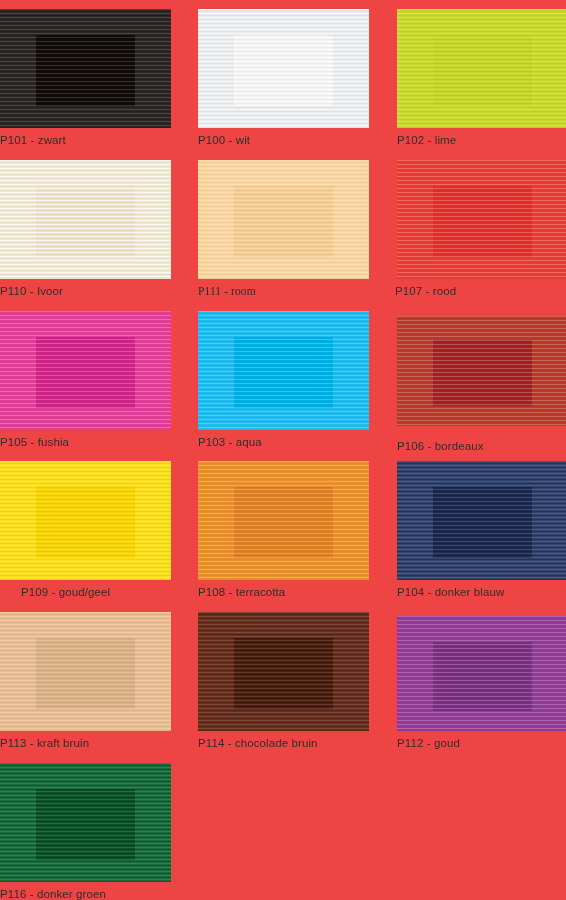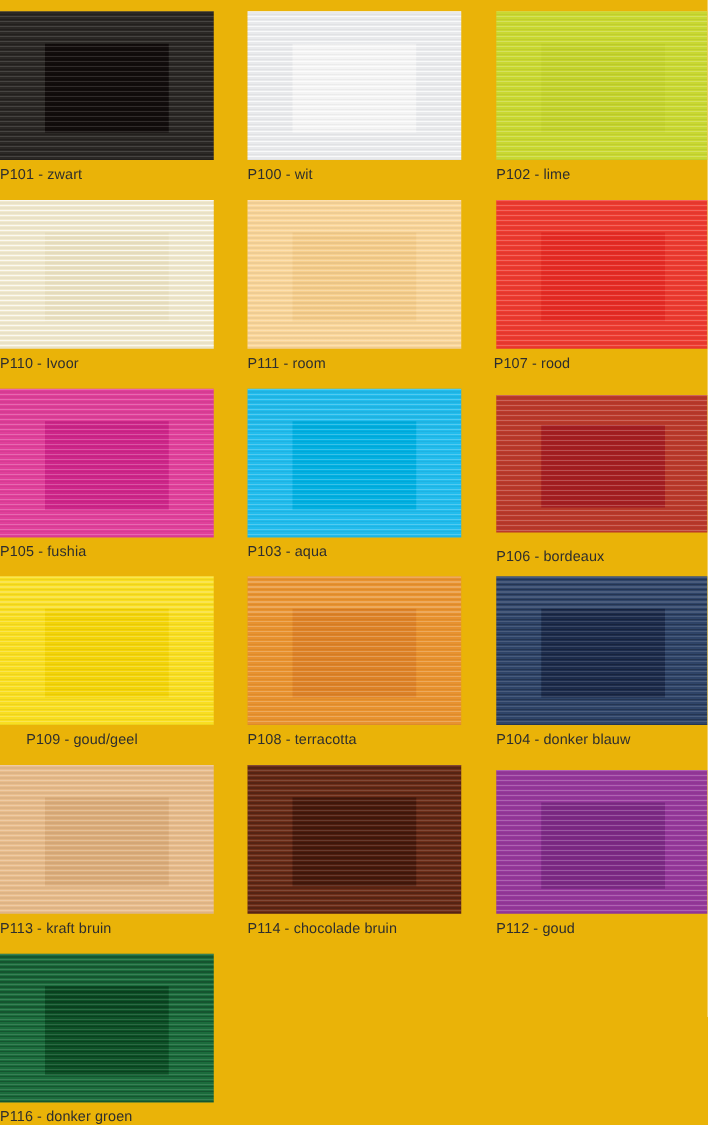--- a/index.html
+++ b/index.html
@@ -77,21 +77,21 @@
     font-size:11.5px;
     line-height:13px;
     color:#2e2e2e;
     white-space:nowrap;
     letter-spacing:0.1px;
   }
 </style>
 </head>
 <body>
 
-<div id="sheet" style="background: #eab308;">
+<div id="sheet" style="background: #ef4444;">
     <div class="cell" style="left: 0px; top: 0px; width: 566px; height: 900px;">
       <div class="swatch dark" style="position: absolute; left: 0px; top: 9px; width: 171px; height: 119px; --base: #2b2825; --inner: #120d0c;">
         <div class="inner" style="left: 36px; top: 26px; width: 99px; height: 71px; --inner: #120d0c;"></div>
         <div class="ribs"></div>
       </div>
       <div class="label" style="left: 0px; top: 134px; color: rgb(46, 46, 46);">P101 - zwart</div>
     </div>
     <div class="cell" style="left: 0px; top: 0px; width: 566px; height: 900px;">
       <div class="swatch pale" style="position: absolute; left: 198px; top: 9px; width: 171px; height: 119px; --base: #e9eaec; --inner: #f4f4f4;">
         <div class="inner" style="left: 36px; top: 26px; width: 99px; height: 71px; --inner: #f4f4f4;"></div>
@@ -111,21 +111,21 @@
         <div class="inner" style="left: 36px; top: 26px; width: 99px; height: 71px; --inner: #ece3c3;"></div>
         <div class="ribs"></div>
       </div>
       <div class="label" style="left: 0px; top: 285px; color: rgb(46, 46, 46);">P110 - Ivoor</div>
     </div>
     <div class="cell" style="left: 0px; top: 0px; width: 566px; height: 900px;">
       <div class="swatch " style="position: absolute; left: 198px; top: 160px; width: 171px; height: 119px; --base: #fbd79b; --inner: #f7cf8d;">
         <div class="inner" style="left: 36px; top: 26px; width: 99px; height: 71px; --inner: #f7cf8d;"></div>
         <div class="ribs"></div>
       </div>
-      <div class="label" style="left: 198px; top: 285px; color: rgb(46, 46, 46);">P111 - room</div>
+      <div class="label" style="left: 198px; top: 285px; color: rgb(46, 46, 46); font-family: Liberation Serif, serif;">P111 - room</div>
     </div>
     <div class="cell" style="left: 0px; top: 0px; width: 566px; height: 900px;">
       <div class="swatch " style="position: absolute; left: 397px; top: 160px; width: 169px; height: 119px; --base: #ef3b30; --inner: #e82c25;">
         <div class="inner" style="left: 36px; top: 26px; width: 99px; height: 71px; --inner: #e82c25;"></div>
         <div class="ribs"></div>
       </div>
       <div class="label" style="left: 395px; top: 285px; color: rgb(46, 46, 46);">P107 - rood</div>
     </div>
     <div class="cell" style="left: 0px; top: 0px; width: 566px; height: 900px;">
       <div class="swatch " style="position: absolute; left: 0px; top: 311px; width: 171px; height: 119px; --base: #e03f9a; --inner: #ce2589;">

